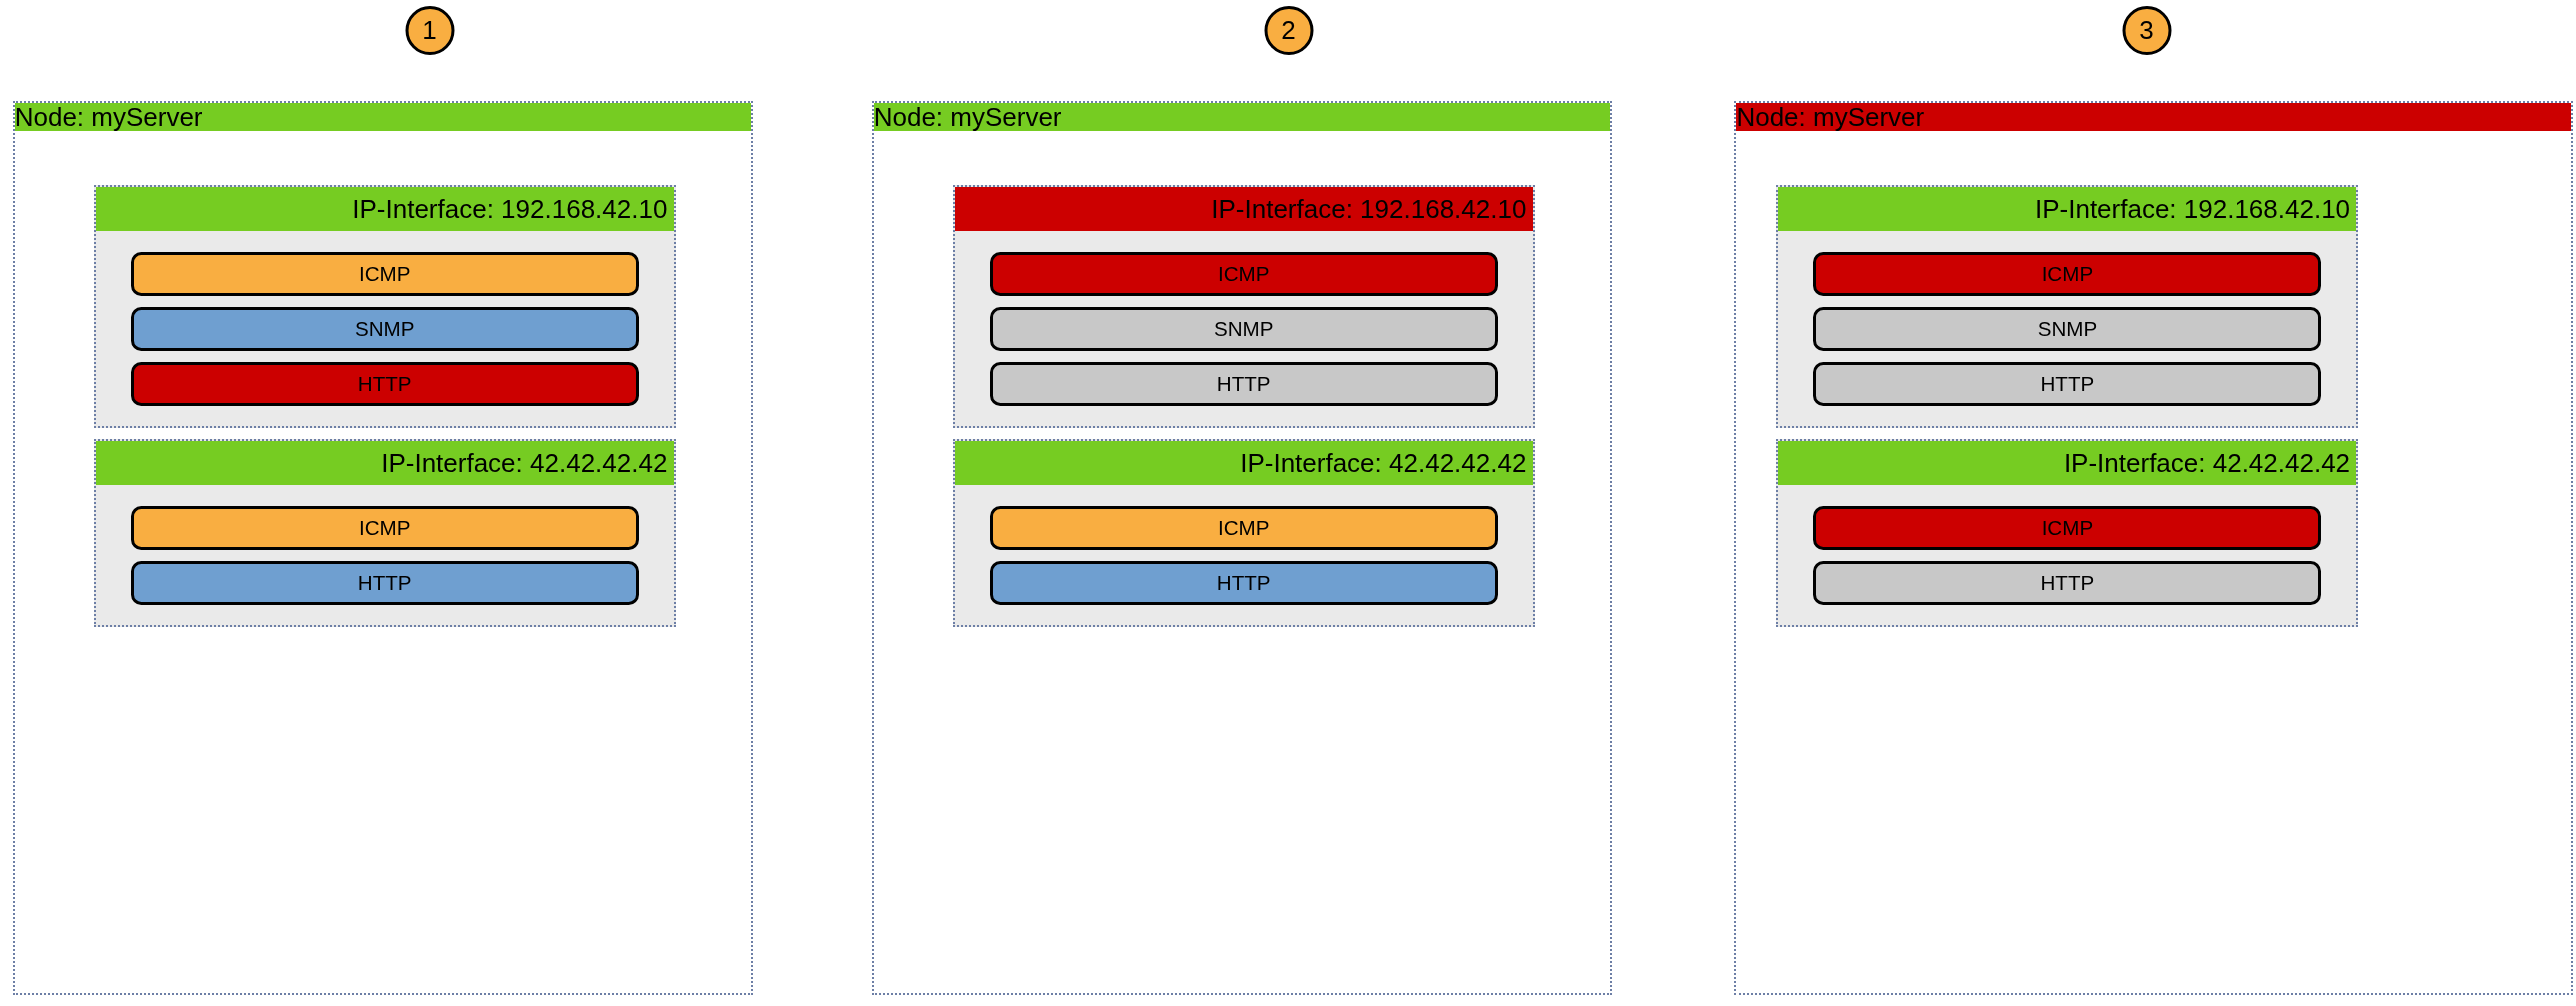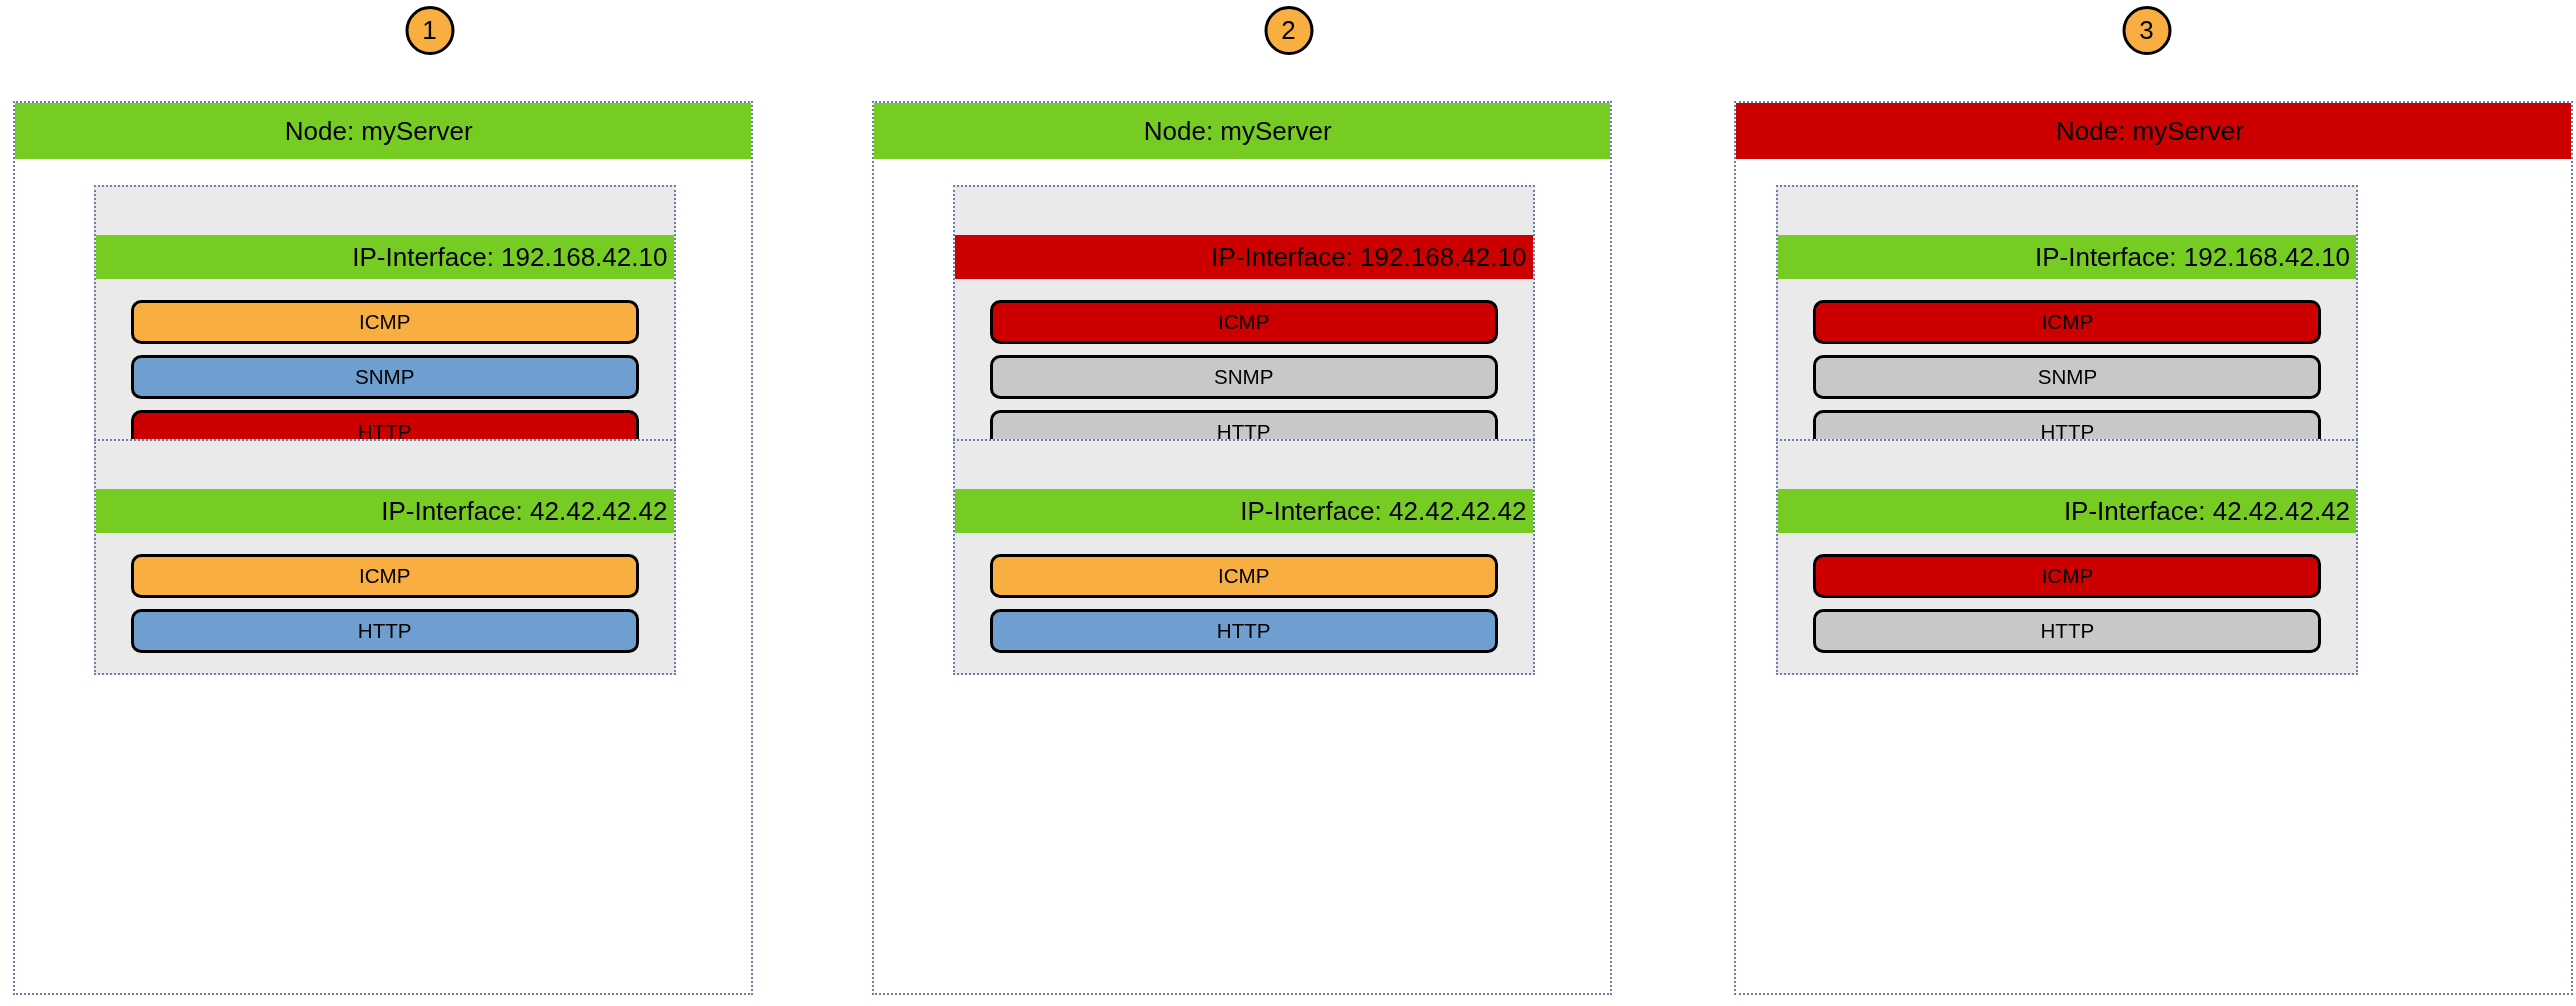--- a/index.html
+++ b/index.html
@@ -59,25 +59,25 @@
     left: 12.7px;
     width: 740px;
     height: 894px;
     border: 2.4px dotted #6D7FA6;
     box-sizing: border-box;
     background: #ffffff;
   }
   .col-3 .node-box { left: 17.4px; width: 839px; }
 
   .node-header {
-    height: 56px;
-    box-sizing: border-box;
-    display: flex;
-    align-items: center;
-    justify-content: center;
+    height: 28px;
+    box-sizing: border-box;
+    display: flex;
+    align-items: center;
+    justify-content: flex-start;
     padding-right: 8px;
     font-size: 26px;
     color: #000000;
   }
   .node-header.up   { background: #76CC22; }
   .node-header.down { background: #CC0000; }
 
   
   .iface {
     position: absolute;
@@ -87,21 +87,20 @@
   }
   .iface-header {
     height: 44px;
     box-sizing: border-box;
     display: flex;
     align-items: center;
     justify-content: flex-end;
     padding-right: 6.3px;
     font-size: 26px;
     color: #000000;
-    margin-top: 48px;
   }
   .iface-header.up   { background: #76CC22; }
   .iface-header.down { background: #CC0000; }
 
   .iface-body {
     padding: 20.6px 35px 20.6px 35px;
     display: flex;
     flex-direction: column;
     gap: 11px;
   }

